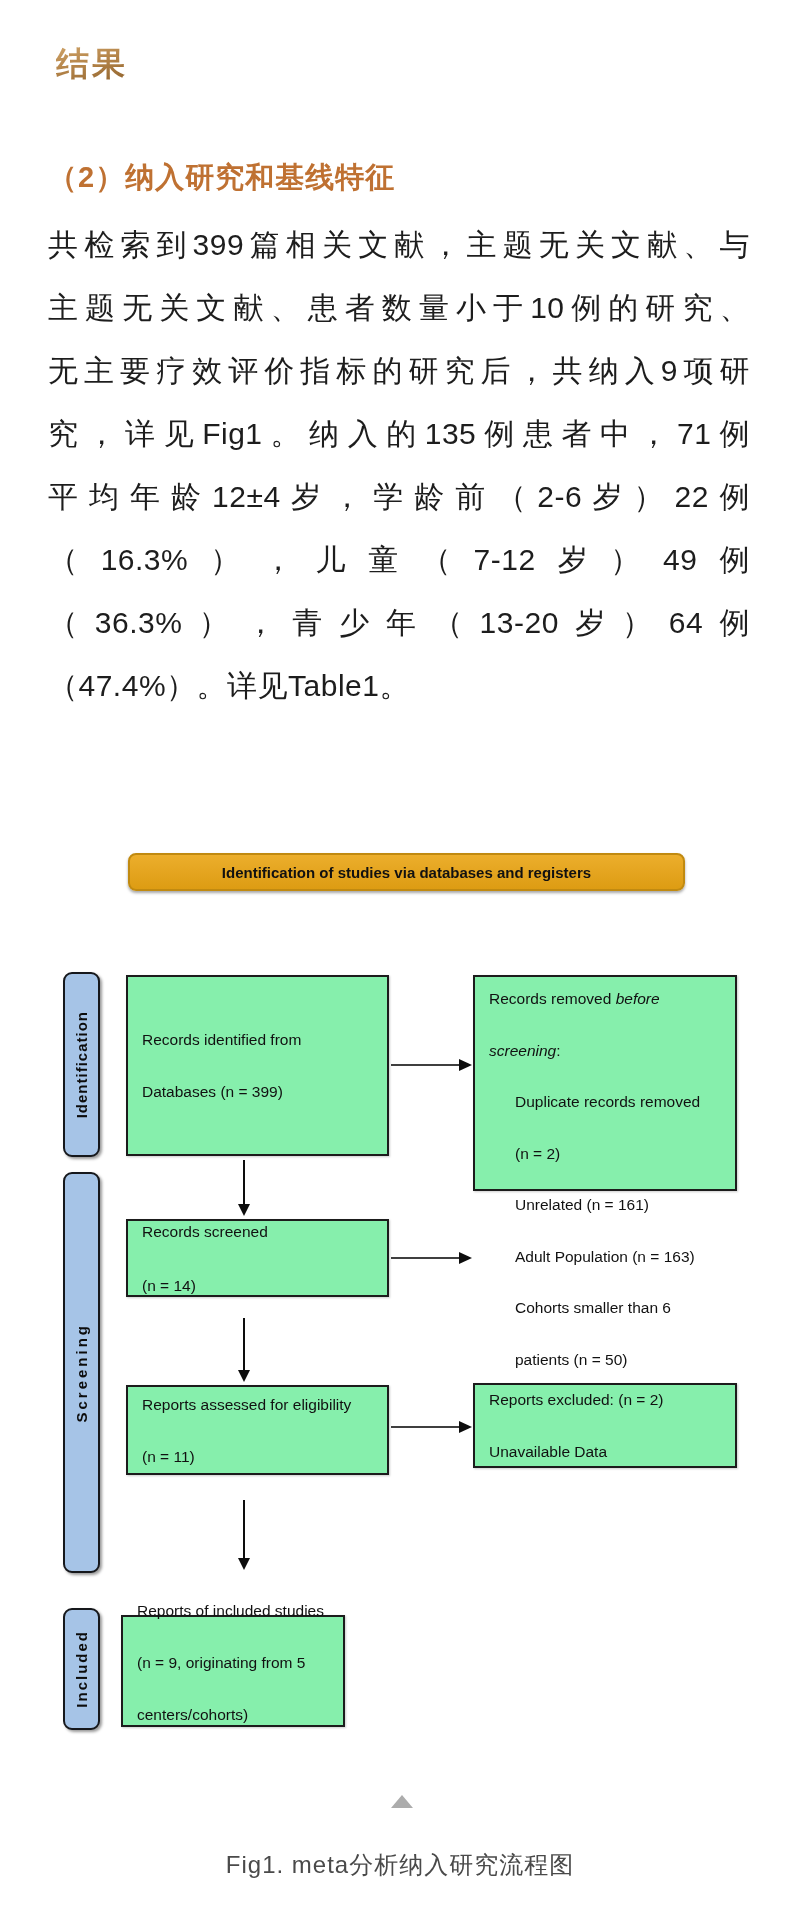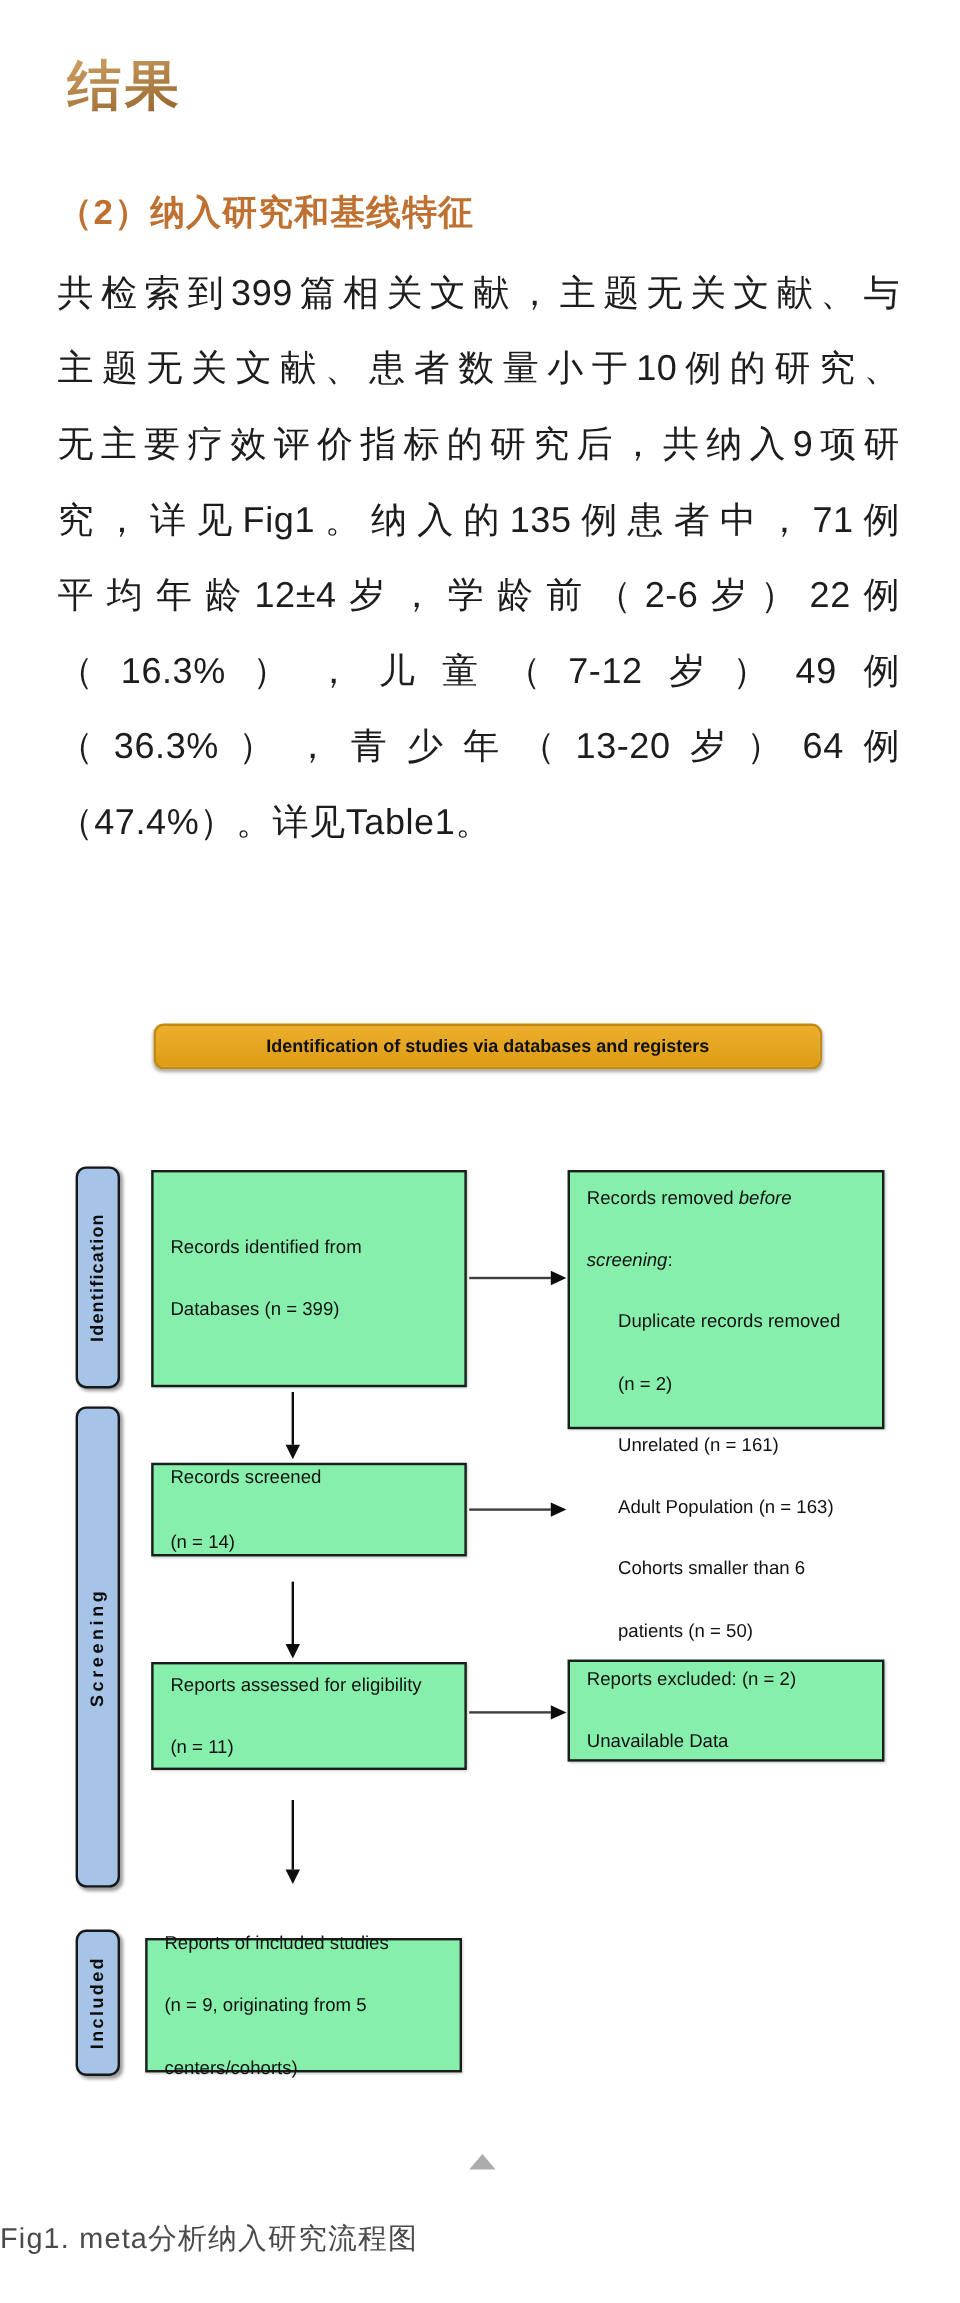--- a/index.html
+++ b/index.html
@@ -3,21 +3,21 @@
 <meta charset="utf-8">
 <style>
   html,body{margin:0;padding:0;background:#ffffff;}
   .page{
     position:relative;width:800px;height:1919px;background:#ffffff;
     overflow:hidden;font-family:"Liberation Sans",sans-serif;
   }
   
   .section-title{
     position:absolute;left:56px;top:42px;
-    font-family:"Liberation Serif",serif;font-weight:bold;font-size:45px;
+    font-family:"Liberation Serif",serif;font-weight:bold;font-size:33px;
     letter-spacing:3px;
     background:linear-gradient(165deg,#d2a76c 0%,#b5854a 45%,#8a5d28 100%);
     -webkit-background-clip:text;background-clip:text;color:transparent;
   }
   .subsection-title{
     position:absolute;left:48px;top:158px;
     font-weight:bold;font-size:29px;color:#bf7132;letter-spacing:1px;
   }
   .body-text{
     position:absolute;left:48px;top:213px;width:702px;
@@ -60,21 +60,21 @@
     color:#111;font-size:15.5px;line-height:21px;
     display:flex;flex-direction:column;justify-content:center;
     padding-left:14px;padding-right:6px;gap:31px;
   }
   #box-identified{left:126px;top:975px;width:263px;height:181px;}
   #box-removed{left:473px;top:975px;width:264px;height:216px;justify-content:flex-start;padding-top:12px;line-height:20.5px;}
   #box-screened{left:126px;top:1219px;width:263px;height:78px;line-height:23px;}
   #box-excluded-screening{left:473px;top:1221px;width:264px;height:68px;justify-content:flex-start;padding-top:7px;line-height:20px;}
   #box-eligibility{left:126px;top:1385px;width:263px;height:90px;}
   #box-excluded-reports{left:473px;top:1383px;width:264px;height:85px;}
-  #box-included{left:121px;top:1615px;width:264px;height:112px;}
+  #box-included{left:121px;top:1615px;width:224px;height:112px;justify-content:flex-end;}
   .bx-line{white-space:nowrap;}
   .bx-line.indent{margin-left:26px;}
   
   .h-arrow{position:absolute;height:2px;background:#3f3f3f;}
   .h-arrow::after{
     content:"";position:absolute;right:-13px;top:-5px;
     border-left:13px solid #0d0d0d;border-top:6px solid transparent;border-bottom:6px solid transparent;
   }
   #ha1{left:391px;top:1064px;width:68px;}
   #ha2{left:391px;top:1257px;width:68px;}
@@ -87,21 +87,21 @@
   #va1{left:243px;top:1160px;height:44px;}
   #va2{left:243px;top:1318px;height:52px;}
   #va3{left:243px;top:1500px;height:58px;}
   
   .scroll-top{
     position:absolute;left:391px;top:1795px;width:0;height:0;cursor:pointer;
     border-left:11px solid transparent;border-right:11px solid transparent;
     border-bottom:13px solid #acacac;
   }
   .fig-caption{
-    position:absolute;left:0;top:1849px;width:800px;
+    position:absolute;left:0;top:1849px;width:800px;text-align:center;
     font-size:24px;color:#4a4a4a;letter-spacing:1px;
   }
 </style>
 </head>
 <body>
 
 <div class="page">
 
   <div class="section-title">结果</div>
 

